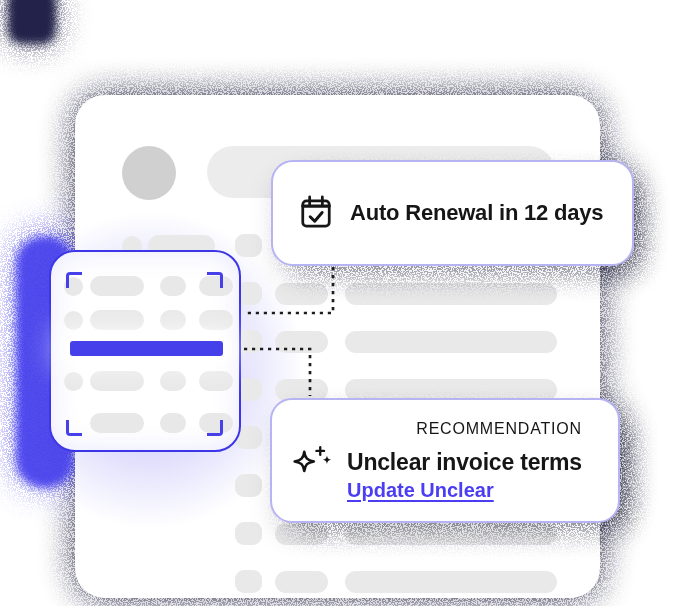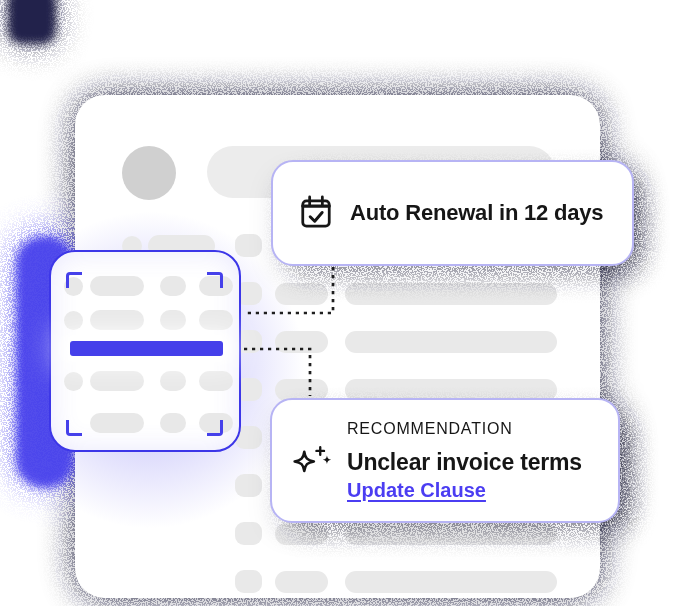--- a/index.html
+++ b/index.html
@@ -46,21 +46,21 @@
   .sp2{width:26px;height:20px;border-radius:10px;margin-left:16px;}
   .sp3{width:34px;height:20px;border-radius:10px;margin-left:13px;}
   .srow.hideleft .sc{visibility:hidden;}
   .sbar{position:absolute;left:19px;top:89px;width:153px;height:15px;border-radius:3px;
         background:var(--accent,#4540ea);z-index:2;
         box-shadow:0 0 12px 7px rgba(255,255,255,.95),0 0 28px 16px rgba(255,255,255,.55);}
 
   
   .card{position:absolute;background:#fff;border:2px solid var(--card-border,#b7b4f4);
         border-radius:22px;display:flex;align-items:center;z-index:6;
-        box-shadow:0 12px 28px rgba(25,25,60,.08);}
+        box-shadow:0 12px 28px rgba(25,25,60,.08);text-align:right;}
   .card1{left:271px;top:160px;width:363px;height:106px;padding-left:26px;gap:17px;}
   .card2{left:270px;top:398px;width:350px;height:125px;padding-left:18px;gap:15px;}
   .txt{display:flex;flex-direction:column;}
   .t1{font-size:22px;font-weight:700;color:#161616;letter-spacing:-.2px;line-height:26px;}
   .t2{font-size:23px;font-weight:700;color:#161616;letter-spacing:-.2px;line-height:27px;margin-top:12px;}
   .eyebrow{font-size:16px;font-weight:500;letter-spacing:.8px;color:#161616;line-height:17px;}
   .link{display:inline-block;align-self:flex-start;font-size:20px;font-weight:700;
         color:var(--link,#4b3df2);text-decoration:underline;text-decoration-thickness:2px;
         text-underline-offset:3px;line-height:24px;margin-top:2px;cursor:pointer;}
   .dash{fill:none;stroke:var(--connector,#1f1f1f);stroke-width:2.7;stroke-dasharray:3.2 4.8;}
@@ -234,17 +234,17 @@
 
   <div class="card card2">
     <svg width="42" height="40" viewBox="0 0 50 44" fill="none" stroke="#141414" stroke-width="3" stroke-linecap="round" stroke-linejoin="round">
       <path d="M17 11c1 7.6 3.8 10.4 11.5 11.5C20.8 23.6 18 26.4 17 34c-1-7.6-3.8-10.4-11.5-11.5C13.2 21.4 16 18.6 17 11Z"></path>
       <path d="M36 5.5v9M31.5 10h9" stroke-width="2.8"></path>
       <path d="M44 15.5c.55 3.4 1.6 4.45 5 5-3.4.55-4.45 1.6-5 5-.55-3.4-1.6-4.45-5-5 3.4-.55 4.45-1.6 5-5Z" fill="#141414" stroke="none"></path>
     </svg>
     <div class="txt">
       <div class="eyebrow">RECOMMENDATION</div>
       <div class="t2">Unclear invoice terms</div>
-      <a class="link">Update Clause</a>
+      <a class="link">Update Unclear</a>
     </div>
   </div>
 
 </div>
 
 </body></html>

